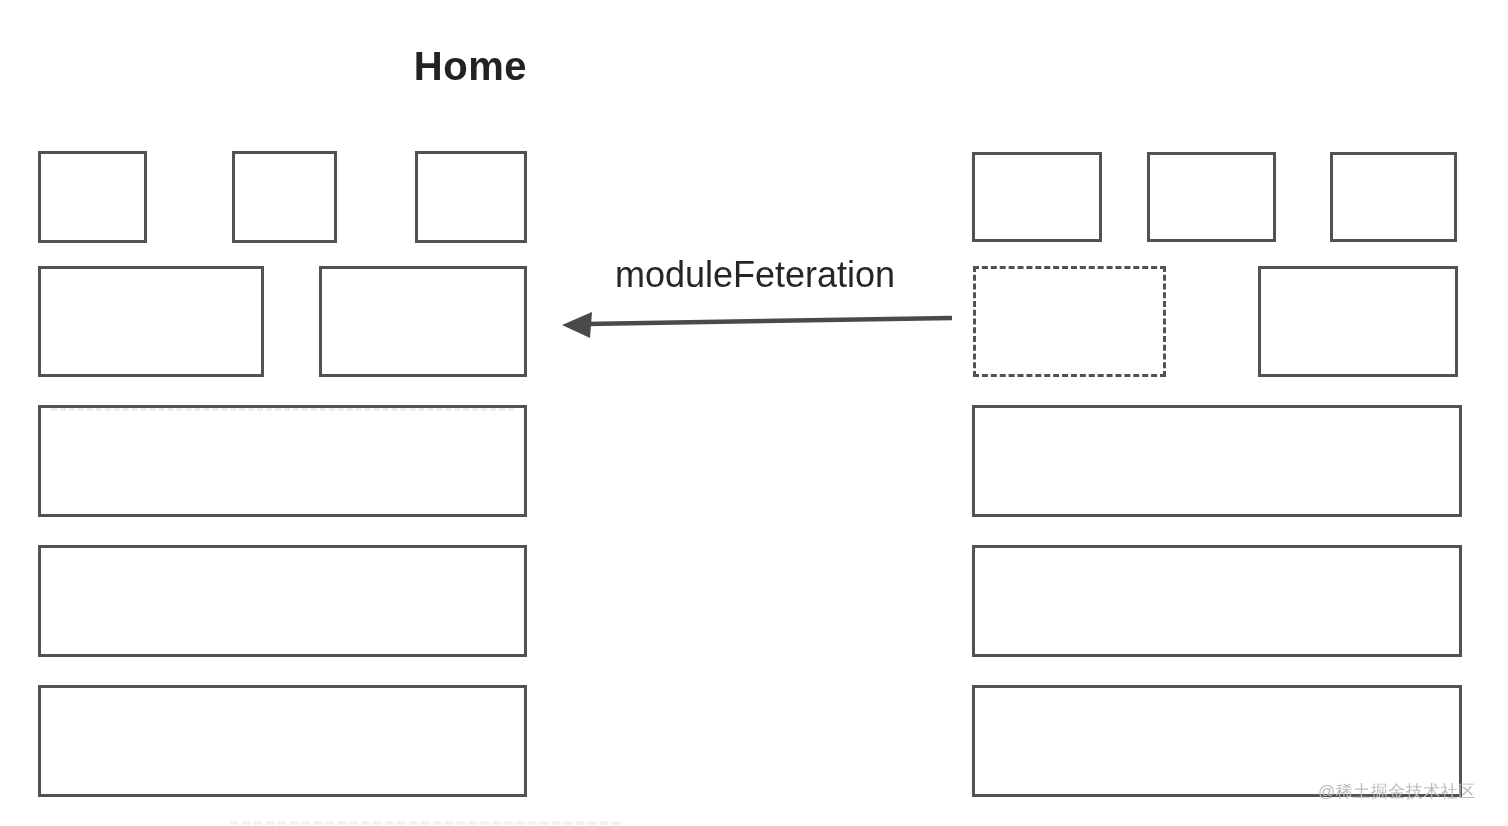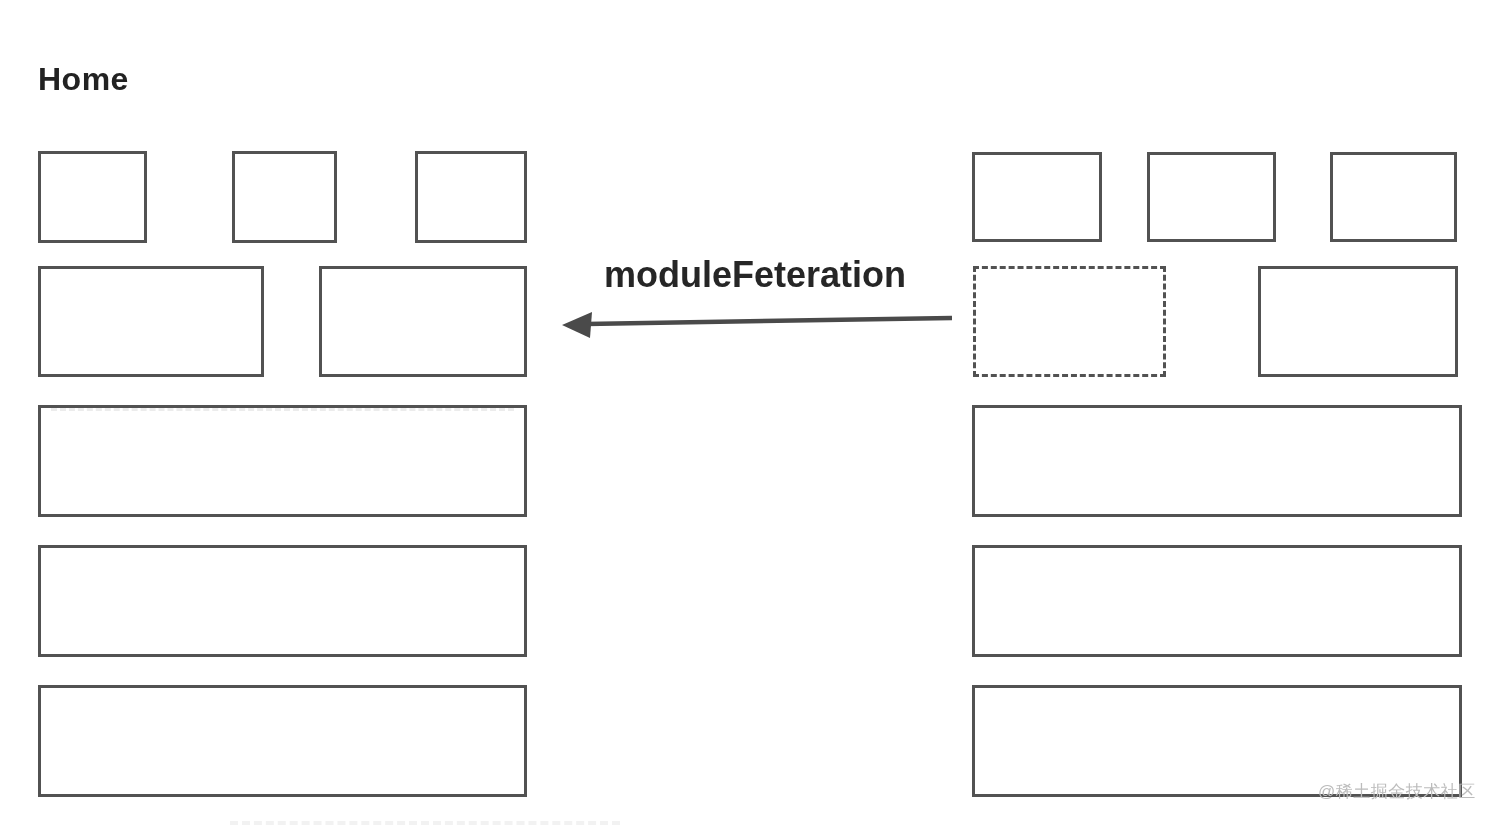--- a/index.html
+++ b/index.html
@@ -10,25 +10,25 @@
   }
   .canvas {
     position: relative;
     width: 1508px;
     height: 826px;
     background: #ffffff;
     overflow: hidden;
   }
   .col-title {
     position: absolute;
-    top: 54px;
+    top: 41px;
     height: 50px;
     line-height: 50px;
-    text-align: left;
-    font-size: 32px;
+    text-align: right;
+    font-size: 40px;
     font-weight: bold;
     color: #222222;
     letter-spacing: 0.5px;
   }
   .title-home   { left: 38px;  width: 489px; }
   .title-search { left: 972px; width: 490px; }
 
   .box {
     position: absolute;
     box-sizing: border-box;
@@ -76,21 +76,21 @@
     border-top: 4px dashed #f2f2f2;
   }
 
   .arrow-label {
     position: absolute;
     left: 545px;
     top: 254px;
     width: 420px;
     text-align: center;
     font-size: 36px;
-    font-weight: bold;
+    font-weight: normal;
     color: #262626;
   }
   .arrow-svg {
     position: absolute;
     left: 540px;
     top: 298px;
     width: 430px;
     height: 44px;
   }
 

